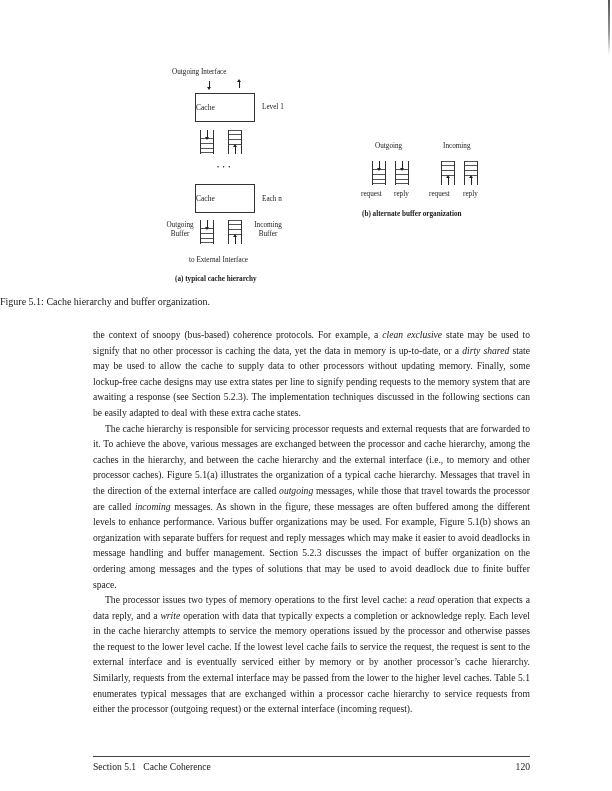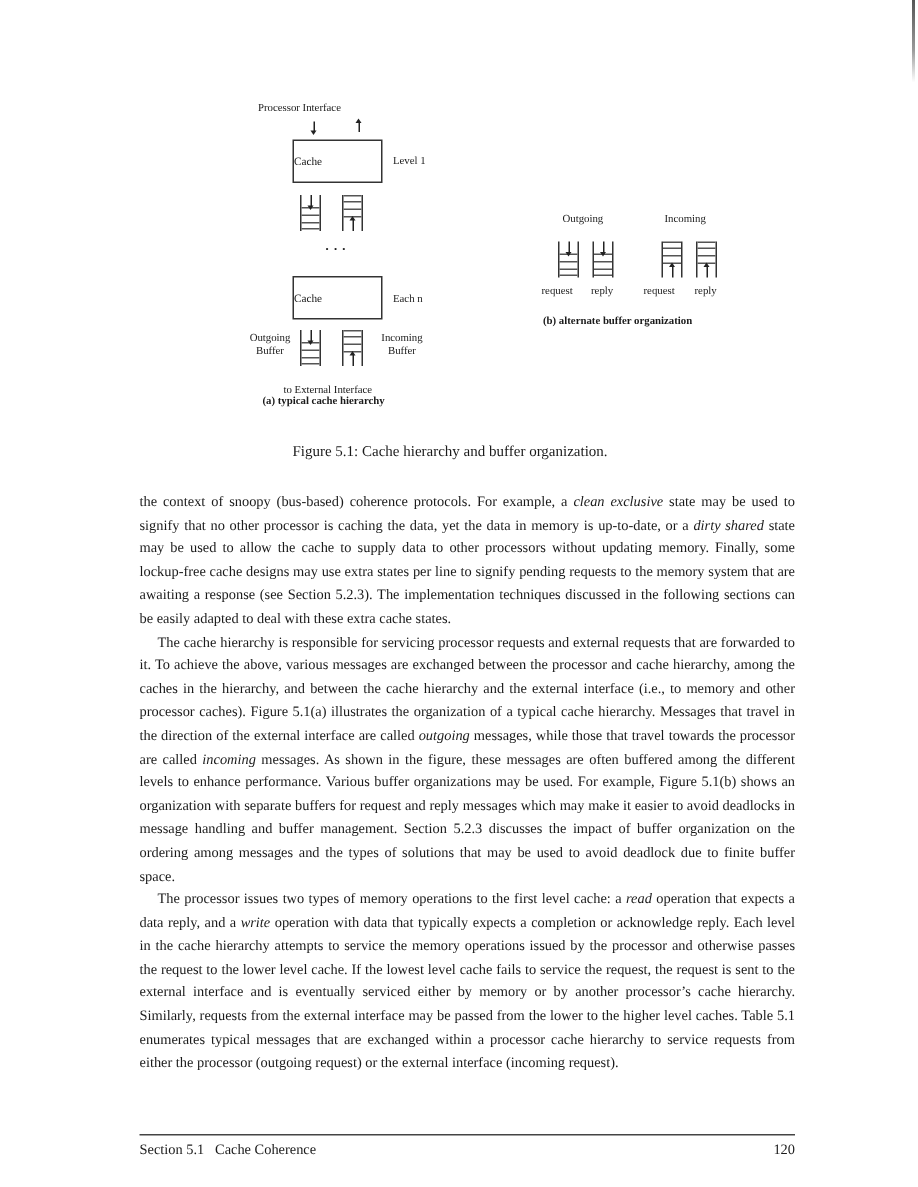--- a/index.html
+++ b/index.html
@@ -11,38 +11,38 @@
   .box { position: absolute; border: 1px solid #333; box-sizing: border-box; background: #fff; }
   .box span { display: block; text-align: left; font-size: 7.5px; }
   .buf { position: absolute; box-sizing: border-box; border-left: 1px solid #333; border-right: 1px solid #333; }
   .buf .slot { height: 5px; border-bottom: 1px solid #555; box-sizing: border-box; }
   .buf.top-closed .slot:first-child { border-top: 1px solid #555; }
   .arrow-down, .arrow-up { position: absolute; width: 1px; background: #222; }
   .arrow-down::after { content: ""; position: absolute; left: -2px; bottom: -2px;
       border-left: 2.5px solid transparent; border-right: 2.5px solid transparent; border-top: 3px solid #222; }
   .arrow-up::after { content: ""; position: absolute; left: -2px; top: -2px;
       border-left: 2.5px solid transparent; border-right: 2.5px solid transparent; border-bottom: 3px solid #222; }
-  .caption { font-size: 10px; text-align: center; width: 600px; left: 0; }
+  .caption { font-size: 10px; width: 600px; left: 0; }
   .body-text { position: absolute; left: 93px; width: 437px; font-size: 9.6px; line-height: 15.6px;
                text-align: justify; }
   .body-text p { margin: 0; }
   .body-text p.indent { text-indent: 12px; }
   .footer-rule { position: absolute; left: 93px; width: 437px; top: 756px; border-top: 1px solid #444; }
   .footer { position: absolute; left: 93px; width: 437px; top: 761px; font-size: 9.6px; }
   .footer .right { position: absolute; right: 0; top: 0; }
   .scan-edge { position: absolute; left: 608px; top: 0; width: 2px; height: 55px;
                background: linear-gradient(#555, #999 60%, transparent); }
 </style>
 </head>
 <body>
 
 <div class="scan-edge"></div>
 
 <div>
-  <div class="abs lbl" style="left:172px; top:69px;">Processor Interface</div>
+  <div class="abs lbl" style="left:172px; top:69px;">Outgoing Interface</div>
   <div class="arrow-down" style="left:209px; top:81px; height:7px;"></div>
   <div class="arrow-up" style="left:239px; top:81px; height:7px;"></div>
 
   <div class="box" style="left:195px; top:93px; width:60px; height:29px;">
     <span style="margin-top:9px;">Cache</span>
   </div>
   <div class="abs lbl" style="left:262px; top:104px;">Level 1</div>
 
   <div class="buf" style="left:200px; top:130px; width:14px; height:24px; padding-top:4px;">
     <div class="slot"></div>
@@ -81,21 +81,21 @@
       <div class="slot"></div>
       <div class="slot"></div>
   </div>
   <div class="arrow-up" style="left:235px; top:236px; height:8px;"></div>
   <div class="abs lbl" style="left:248px; top:222px; text-align:center; width:40px;">
     <div>Incoming</div>
     <div style="margin-top:2px;">Buffer</div>
   </div>
 
   <div class="abs lbl" style="left:189px; top:257px;">to External Interface</div>
-  <div class="abs lbl-b" style="left:175px; top:264px;text-align:center;">(a) typical cache hierarchy</div>
+  <div class="abs lbl-b" style="left:175px; top:276px;text-align:center;">(a) typical cache hierarchy</div>
 </div>
 
 <div>
   <div class="abs lbl" style="left:375px; top:143px;">Outgoing</div>
   <div class="abs lbl" style="left:443px; top:143px;">Incoming</div>
 
   <div class="buf" style="left:372px; top:161px; width:14px; height:24px; padding-top:4px;">
     <div class="slot"></div>
       <div class="slot"></div>
       <div class="slot"></div>

